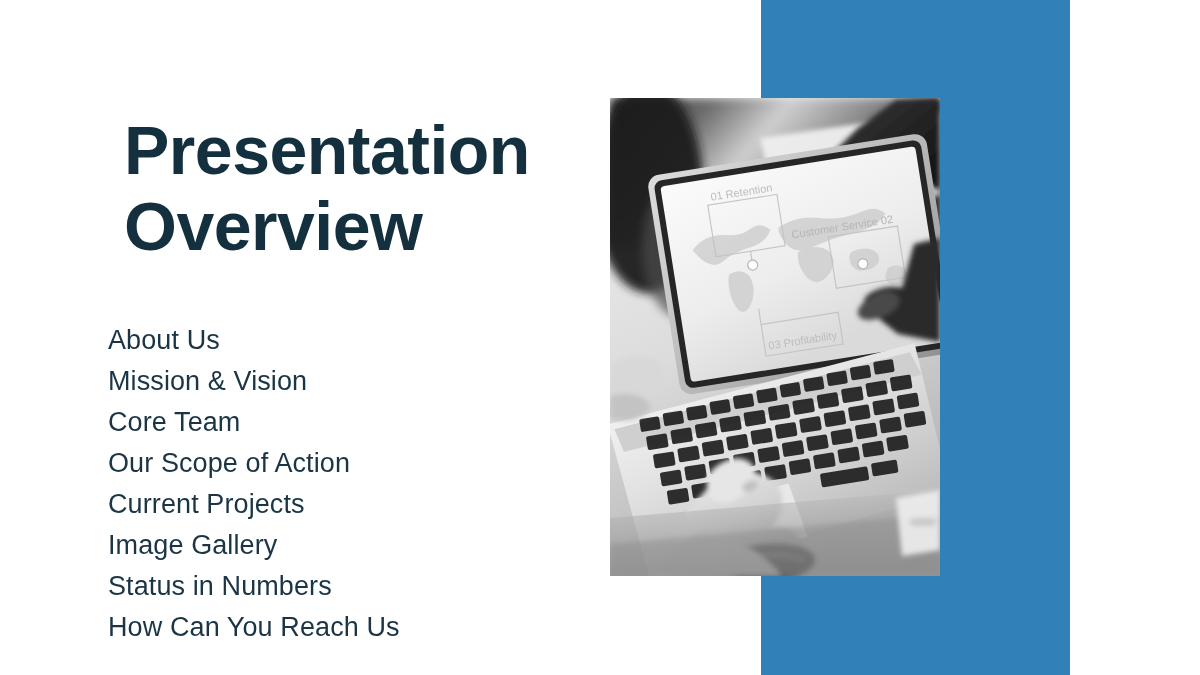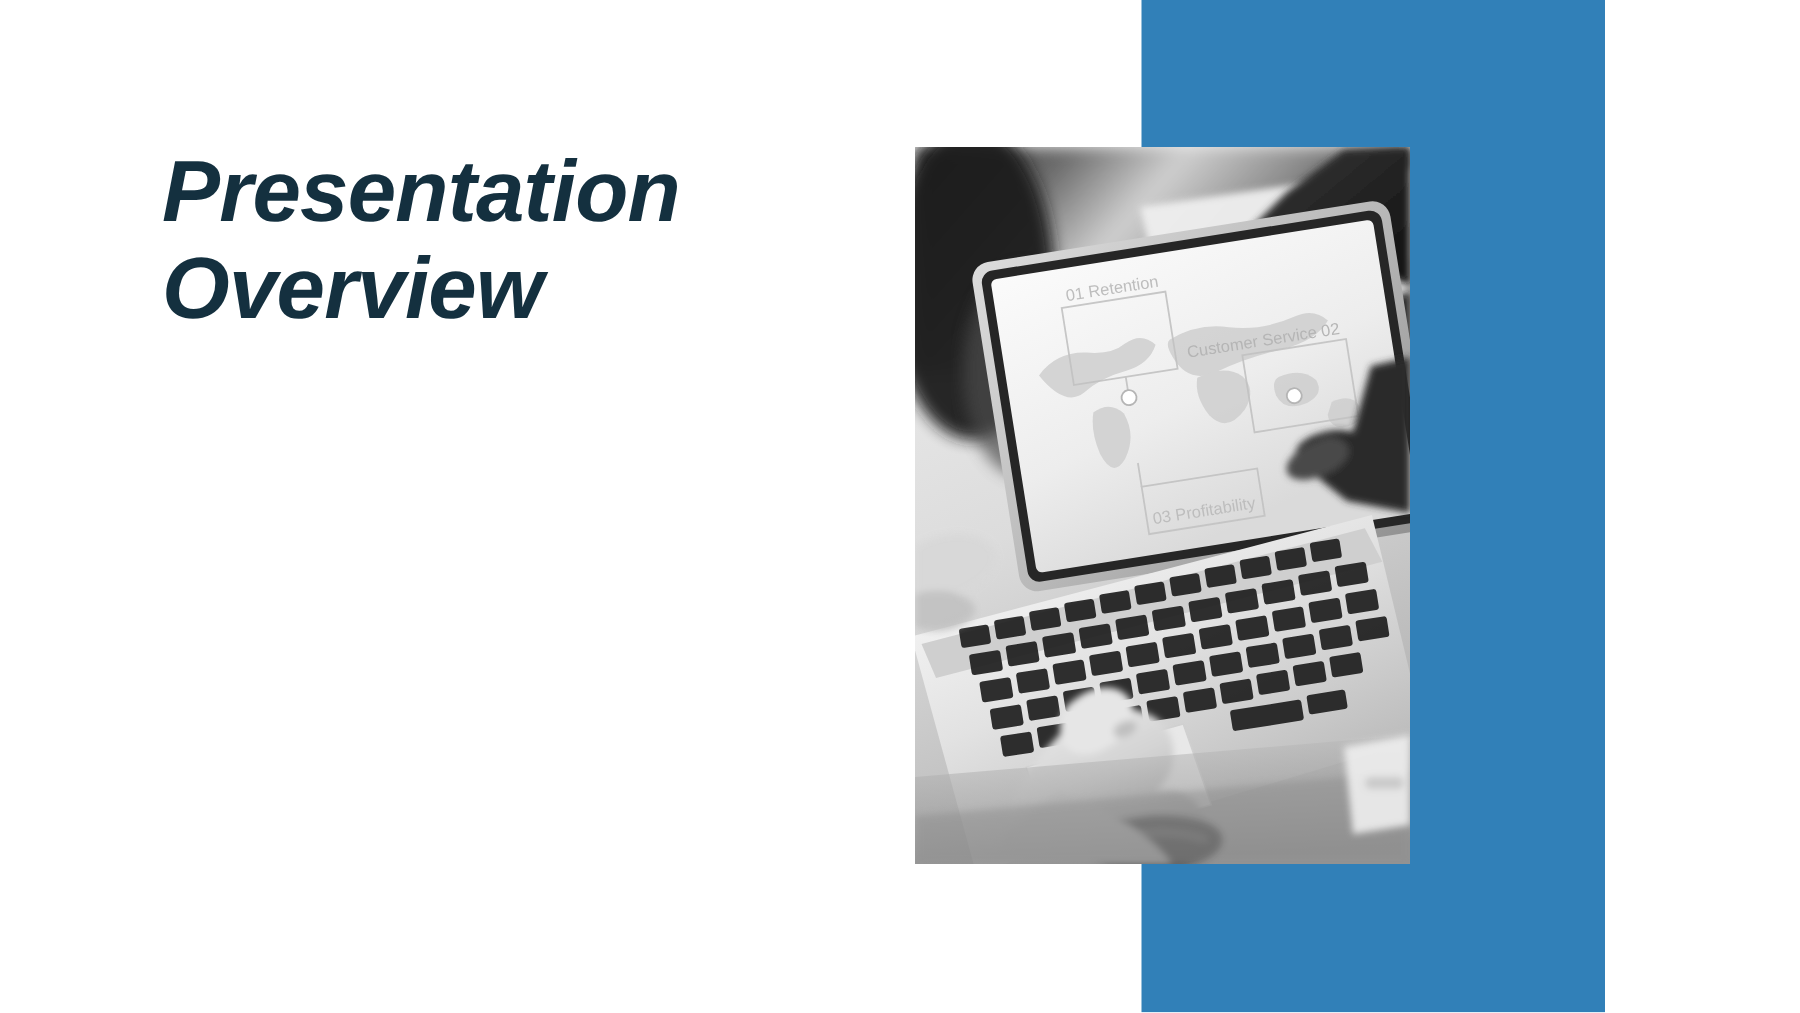--- a/index.html
+++ b/index.html
@@ -32,28 +32,27 @@
 
   
   .text-column {
     position: absolute;
     left: 108px;
     top: 96px;
     width: 470px;
   }
 
   .slide-title {
-    margin: 0;
-    font-size: 58px;
+    margin: 16px;
+    font-size: 68px;
     font-weight: bold;
     line-height: 1.12;
     letter-spacing: -0.5px;
     color: #14303f;
     white-space: pre-line;
-    font-style: italic;
   }
 
   .agenda-list {
     margin: 0;
     padding: 0;
     list-style: none;
     margin-top: 56px;
   }
 
   .agenda-item {
@@ -87,20 +86,30 @@
 
 <div class="slide">
 
   <div class="accent-band"></div>
 
   <div class="text-column">
 
     <h1 class="slide-title">Presentation
 Overview</h1>
 
+    <ul class="agenda-list">
+      <li class="agenda-item">About Us</li>
+      <li class="agenda-item">Mission &amp; Vision</li>
+      <li class="agenda-item">Core Team</li>
+      <li class="agenda-item">Our Scope of Action</li>
+      <li class="agenda-item">Current Projects</li>
+      <li class="agenda-item">Image Gallery</li>
+      <li class="agenda-item">Status in Numbers</li>
+      <li class="agenda-item">How Can You Reach Us</li>
+    </ul>
   </div>
 
   <div class="photo-frame">
     <svg viewBox="0 0 330 478" xmlns="http://www.w3.org/2000/svg" aria-hidden="true">
       <defs>
         <linearGradient id="bgTop" x1="0" y1="0" x2="1" y2="0.4">
           <stop offset="0%" stop-color="#2b2b2b"></stop>
           <stop offset="28%" stop-color="#6e6e6e"></stop>
           <stop offset="48%" stop-color="#cfcfcf"></stop>
           <stop offset="70%" stop-color="#8a8a8a"></stop>

